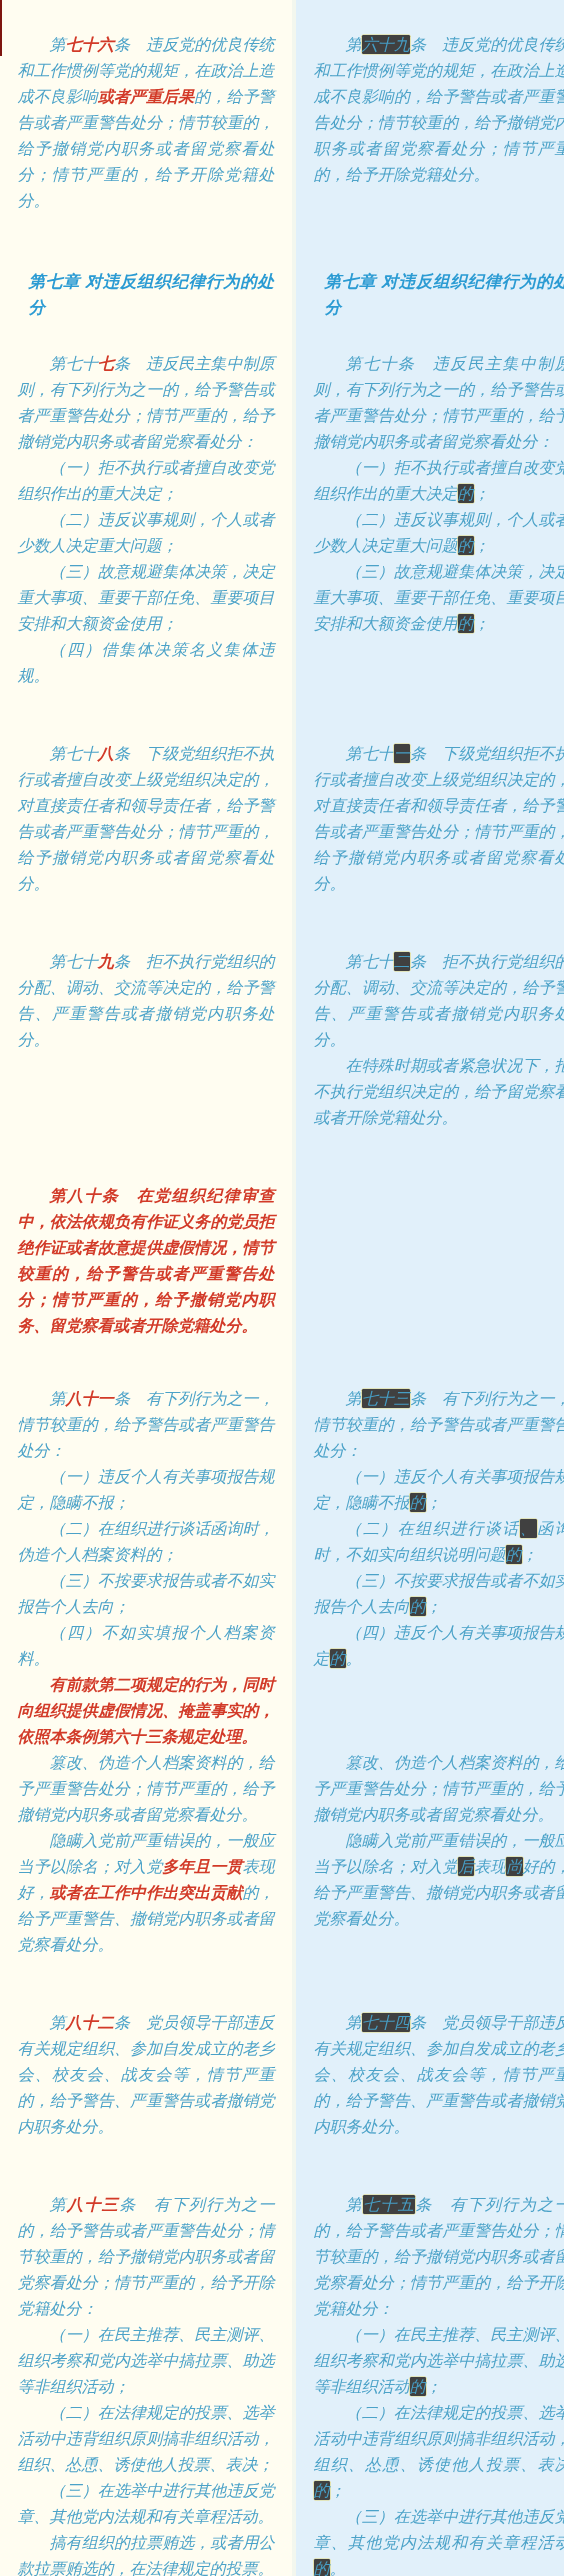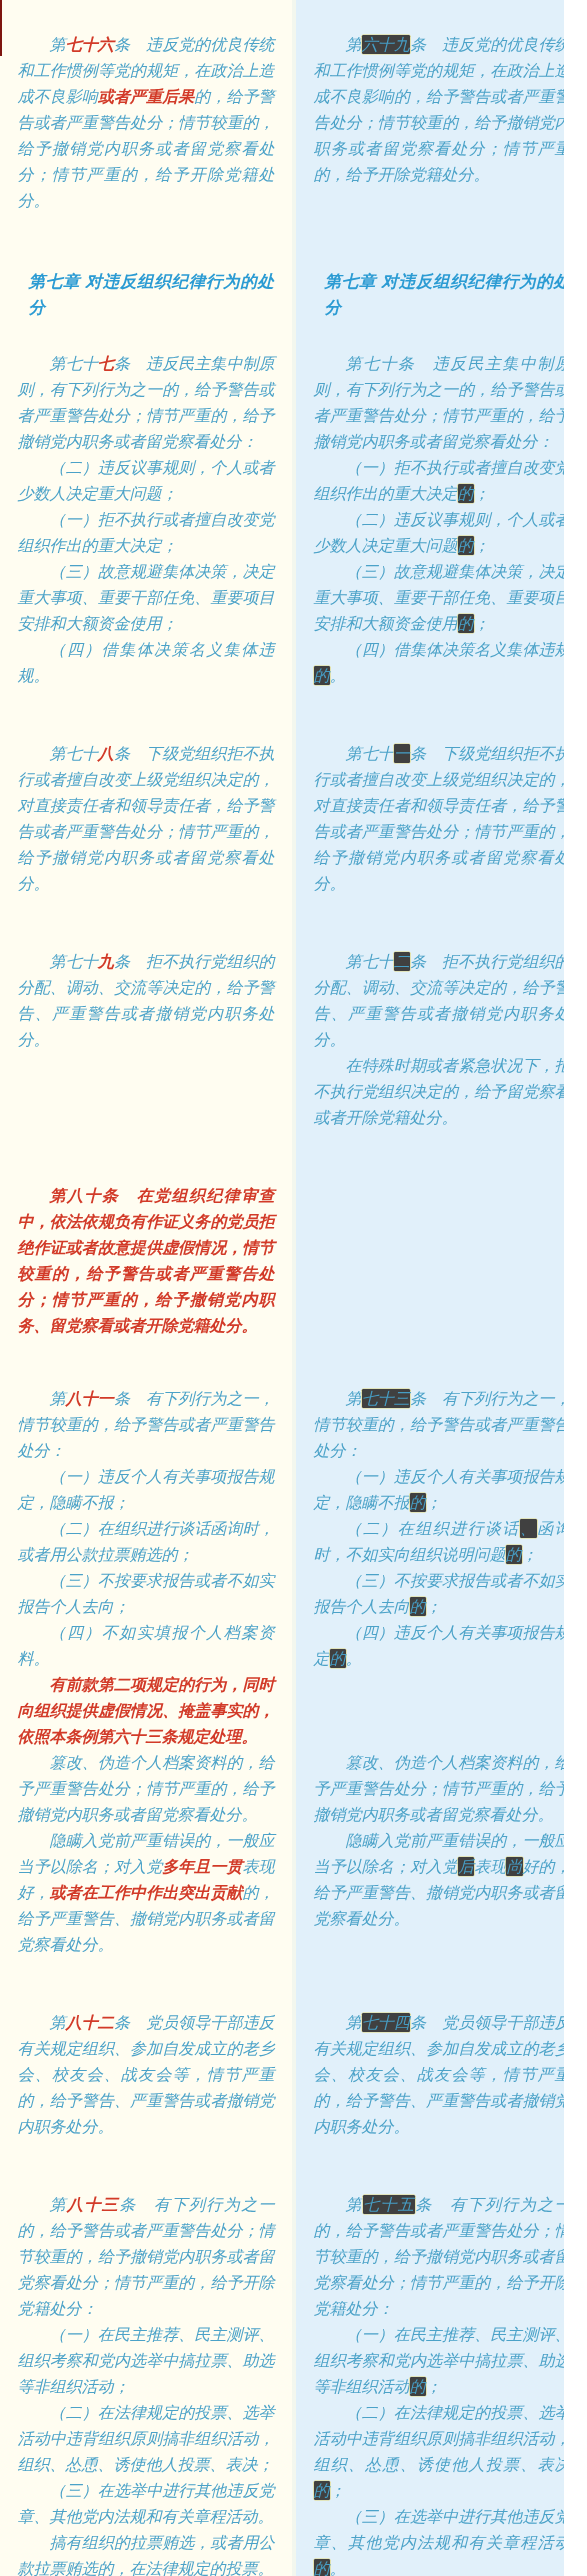--- a/index.html
+++ b/index.html
@@ -41,32 +41,31 @@
       </div>
       <div class="cell left" style="padding-top: 54px;">
         <p class="heading"><span class="run-b">第七章 对违反组织纪律行为的处分</span></p>
       </div>
       <div class="colgap"></div>
       <div class="cell right" style="padding-top: 54px;">
         <p class="heading"><span class="run-b">第七章 对违反组织纪律行为的处分</span></p>
       </div>
       <div class="cell left" style="padding-top: 31px;">
         <p class="article"><span class="run-n">第七十</span><span class="run-r">七</span><span class="run-n">条　违反民主集中制原则，有下列行为之一的，给予警告或者严重警告处分；情节严重的，给予撤销党内职务或者留党察看处分：</span></p>
+        <p class="item"><span class="run-n">（一）拒不执行或者擅自改变党组织作出的重大决定；</span></p>
         <p class="item"><span class="run-n">（二）违反议事规则，个人或者少数人决定重大问题；</span></p>
-        <p class="item"><span class="run-n">（一）拒不执行或者擅自改变党组织作出的重大决定；</span></p>
         <p class="item"><span class="run-n">（三）故意规避集体决策，决定重大事项、重要干部任免、重要项目安排和大额资金使用；</span></p>
         <p class="item"><span class="run-n">（四）借集体决策名义集体违规。</span></p>
       </div>
       <div class="colgap"></div>
       <div class="cell right" style="padding-top: 31px;">
         <p class="article"><span class="run-n">第七十条　违反民主集中制原则，有下列行为之一的，给予警告或者严重警告处分；情节严重的，给予撤销党内职务或者留党察看处分：</span></p>
         <p class="item"><span class="run-n">（一）拒不执行或者擅自改变党组织作出的重大决定</span><span class="run-h">的</span><span class="run-n">；</span></p>
         <p class="item"><span class="run-n">（二）违反议事规则，个人或者少数人决定重大问题</span><span class="run-h">的</span><span class="run-n">；</span></p>
         <p class="item"><span class="run-n">（三）故意规避集体决策，决定重大事项、重要干部任免、重要项目安排和大额资金使用</span><span class="run-h">的</span><span class="run-n">；</span></p>
-        <p class="item"><span class="run-n">（四）借集体决策名义集体违规</span><span class="run-h">的</span><span class="run-n">。</span></p>
       </div>
       <div class="cell left" style="padding-top: 52px;">
         <p class="article"><span class="run-n">第七十</span><span class="run-r">八</span><span class="run-n">条　下级党组织拒不执行或者擅自改变上级党组织决定的，对直接责任者和领导责任者，给予警告或者严重警告处分；情节严重的，给予撤销党内职务或者留党察看处分。</span></p>
       </div>
       <div class="colgap"></div>
       <div class="cell right" style="padding-top: 52px;">
         <p class="article"><span class="run-n">第七十</span><span class="run-h">一</span><span class="run-n">条　下级党组织拒不执行或者擅自改变上级党组织决定的，对直接责任者和领导责任者，给予警告或者严重警告处分；情节严重的，给予撤销党内职务或者留党察看处分。</span></p>
       </div>
       <div class="cell left" style="padding-top: 52px;">
         <p class="article"><span class="run-n">第七十</span><span class="run-r">九</span><span class="run-n">条　拒不执行党组织的分配、调动、交流等决定的，给予警告、严重警告或者撤销党内职务处分。</span></p>
@@ -77,21 +76,21 @@
         <p class="para"><span class="run-n">在特殊时期或者紧急状况下，拒不执行党组织决定的，给予留党察看或者开除党籍处分。</span></p>
       </div>
       <div class="cell left" style="padding-top: 52px;">
         <p class="article redpara"><span class="run-r">第八十条　在党组织纪律审查中，依法依规负有作证义务的党员拒绝作证或者故意提供虚假情况，情节较重的，给予警告或者严重警告处分；情节严重的，给予撤销党内职务、留党察看或者开除党籍处分。</span></p>
       </div>
       <div class="colgap"></div>
       <div class="cell right" style="padding-top: 52px;"></div>
       <div class="cell left" style="padding-top: 47px;">
         <p class="article"><span class="run-n">第</span><span class="run-r">八十一</span><span class="run-n">条　有下列行为之一，情节较重的，给予警告或者严重警告处分：</span></p>
         <p class="item"><span class="run-n">（一）违反个人有关事项报告规定，隐瞒不报；</span></p>
-        <p class="item"><span class="run-n">（二）在组织进行谈话函询时，或者用公款拉票贿选的；</span></p>
+        <p class="item"><span class="run-n">（二）在组织进行谈话函询时，伪造个人档案资料的；</span></p>
         <p class="item"><span class="run-n">（三）不按要求报告或者不如实报告个人去向；</span></p>
         <p class="item"><span class="run-n">（四）不如实填报个人档案资料。</span></p>
       </div>
       <div class="colgap"></div>
       <div class="cell right" style="padding-top: 47px;">
         <p class="article"><span class="run-n">第</span><span class="run-h">七十三</span><span class="run-n">条　有下列行为之一，情节较重的，给予警告或者严重警告处分：</span></p>
         <p class="item"><span class="run-n">（一）违反个人有关事项报告规定，隐瞒不报</span><span class="run-h">的</span><span class="run-n">；</span></p>
         <p class="item"><span class="run-n">（二）在组织进行谈话</span><span class="run-h">、</span><span class="run-n">函询时，不如实向组织说明问题</span><span class="run-h">的</span><span class="run-n">；</span></p>
         <p class="item"><span class="run-n">（三）不按要求报告或者不如实报告个人去向</span><span class="run-h">的</span><span class="run-n">；</span></p>
         <p class="item"><span class="run-n">（四）违反个人有关事项报告规定</span><span class="run-h">的</span><span class="run-n">。</span></p>

